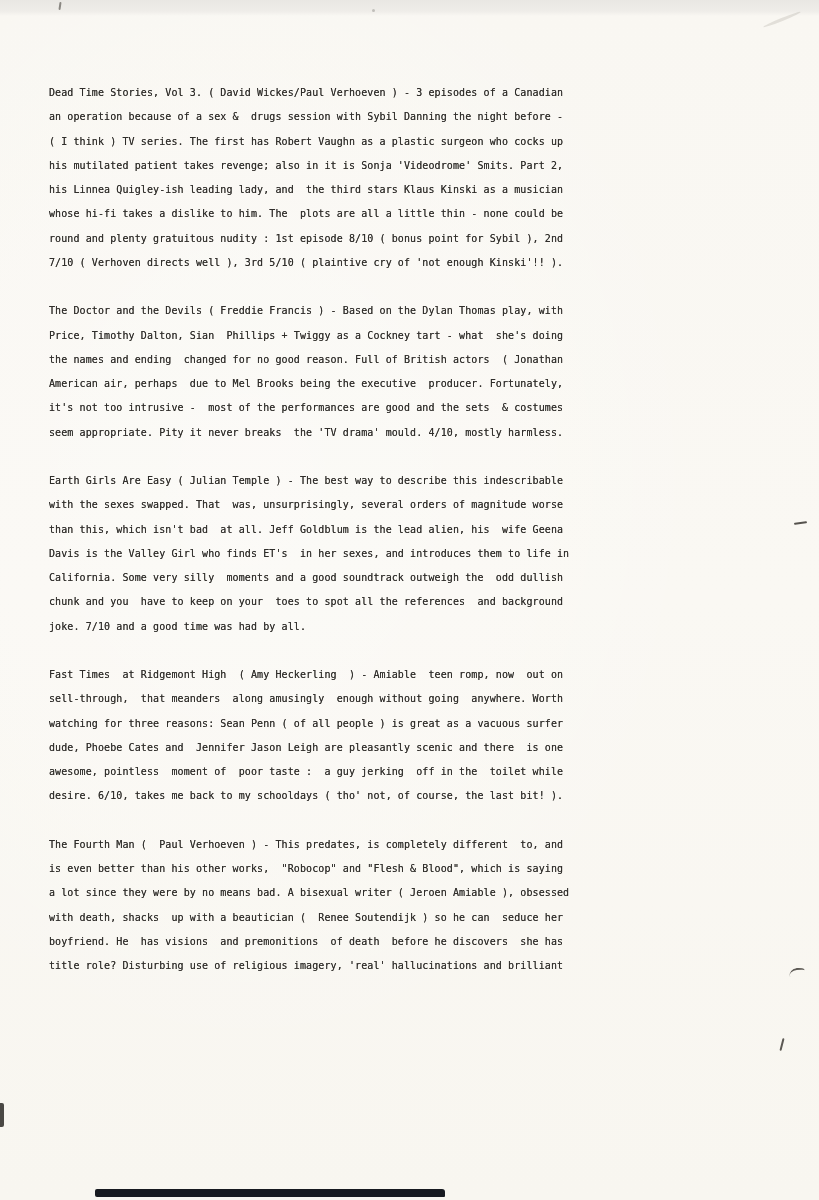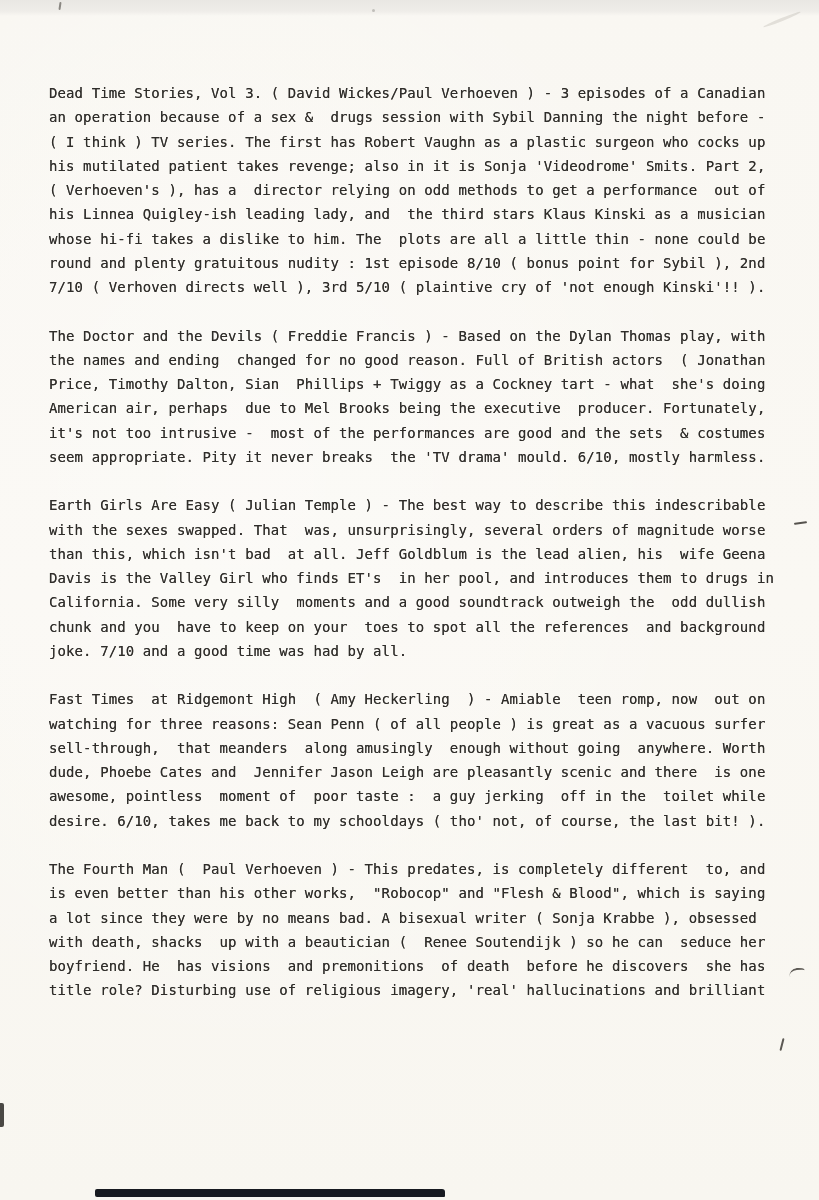--- a/index.html
+++ b/index.html
@@ -26,21 +26,21 @@
     left: 0; top: 0;
     width: 819px; height: 16px;
     background: linear-gradient(180deg, #e9e7e3 0%, #efede9 70%, rgba(239,237,233,0) 100%);
   }
   .doc-text {
     position: absolute;
     left: 49px;
     top: 81px;
     width: 730px;
     color: #2f2d2a;
-    font-size: 14px;
+    font-size: 10px;
     line-height: 24.25px;
     letter-spacing: 0.1px;
     text-shadow: 0 0 0.5px rgba(47,45,42,0.75);
   }
   .paragraph {
     margin: 0 0 24.25px 0;
   }
   .line {
     white-space: pre;
     height: 24.25px;
@@ -112,55 +112,54 @@
   <div class="mark mark-apostrophe"></div>
   <div class="mark speck-top-mid"></div>
   <div class="mark smudge-top-right"></div>
 
   <div class="doc-text">
       <div class="paragraph">
         <div class="line">Dead Time Stories, Vol 3. ( David Wickes/Paul Verhoeven ) - 3 episodes of a Canadian</div>
         <div class="line">an operation because of a sex &amp;  drugs session with Sybil Danning the night before -</div>
         <div class="line">( I think ) TV series. The first has Robert Vaughn as a plastic surgeon who cocks up</div>
         <div class="line">his mutilated patient takes revenge; also in it is Sonja 'Videodrome' Smits. Part 2,</div>
-        <div class="line">( Verhoeven's ), has a  director relying on odd methods to get a performance  out of</div>
         <div class="line">his Linnea Quigley-ish leading lady, and  the third stars Klaus Kinski as a musician</div>
         <div class="line">whose hi-fi takes a dislike to him. The  plots are all a little thin - none could be</div>
         <div class="line">round and plenty gratuitous nudity : 1st episode 8/10 ( bonus point for Sybil ), 2nd</div>
         <div class="line">7/10 ( Verhoven directs well ), 3rd 5/10 ( plaintive cry of 'not enough Kinski'!! ).</div>
       </div>
       <div class="paragraph">
         <div class="line">The Doctor and the Devils ( Freddie Francis ) - Based on the Dylan Thomas play, with</div>
+        <div class="line">Price, Timothy Dalton, Sian  Phillips + Twiggy as a Cockney tart - what  she's doing</div>
         <div class="line">the names and ending  changed for no good reason. Full of British actors  ( Jonathan</div>
-        <div class="line">Price, Timothy Dalton, Sian  Phillips + Twiggy as a Cockney tart - what  she's doing</div>
         <div class="line">American air, perhaps  due to Mel Brooks being the executive  producer. Fortunately,</div>
         <div class="line">it's not too intrusive -  most of the performances are good and the sets  &amp; costumes</div>
-        <div class="line">seem appropriate. Pity it never breaks  the 'TV drama' mould. 6/10, mostly harmless.</div>
+        <div class="line">seem appropriate. Pity it never breaks  the 'TV drama' mould. 4/10, mostly harmless.</div>
       </div>
       <div class="paragraph">
         <div class="line">Earth Girls Are Easy ( Julian Temple ) - The best way to describe this indescribable</div>
         <div class="line">with the sexes swapped. That  was, unsurprisingly, several orders of magnitude worse</div>
         <div class="line">than this, which isn't bad  at all. Jeff Goldblum is the lead alien, his  wife Geena</div>
-        <div class="line">Davis is the Valley Girl who finds ET's  in her pool, and introduces them to drugs in</div>
+        <div class="line">Davis is the Valley Girl who finds ET's  in her sexes, and introduces them to life in</div>
         <div class="line">California. Some very silly  moments and a good soundtrack outweigh the  odd dullish</div>
         <div class="line">chunk and you  have to keep on your  toes to spot all the references  and background</div>
         <div class="line">joke. 7/10 and a good time was had by all.</div>
       </div>
       <div class="paragraph">
         <div class="line">Fast Times  at Ridgemont High  ( Amy Heckerling  ) - Amiable  teen romp, now  out on</div>
+        <div class="line">sell-through,  that meanders  along amusingly  enough without going  anywhere. Worth</div>
         <div class="line">watching for three reasons: Sean Penn ( of all people ) is great as a vacuous surfer</div>
-        <div class="line">sell-through,  that meanders  along amusingly  enough without going  anywhere. Worth</div>
         <div class="line">dude, Phoebe Cates and  Jennifer Jason Leigh are pleasantly scenic and there  is one</div>
         <div class="line">awesome, pointless  moment of  poor taste :  a guy jerking  off in the  toilet while</div>
         <div class="line">desire. 6/10, takes me back to my schooldays ( tho' not, of course, the last bit! ).</div>
       </div>
       <div class="paragraph">
         <div class="line">The Fourth Man (  Paul Verhoeven ) - This predates, is completely different  to, and</div>
         <div class="line">is even better than his other works,  "Robocop" and "Flesh &amp; Blood", which is saying</div>
-        <div class="line">a lot since they were by no means bad. A bisexual writer ( Sonja Krabbe ), obsessed</div>
+        <div class="line">a lot since they were by no means bad. A bisexual writer ( Jeroen Amiable ), obsessed</div>
         <div class="line">with death, shacks  up with a beautician (  Renee Soutendijk ) so he can  seduce her</div>
         <div class="line">boyfriend. He  has visions  and premonitions  of death  before he discovers  she has</div>
         <div class="line">title role? Disturbing use of religious imagery, 'real' hallucinations and brilliant</div>
       </div>
     </div>
 
   <div class="mark margin-dash"></div>
   <div class="mark margin-tilde"></div>
   <div class="mark margin-slash"></div>
   <div class="mark left-edge-tick"></div>

